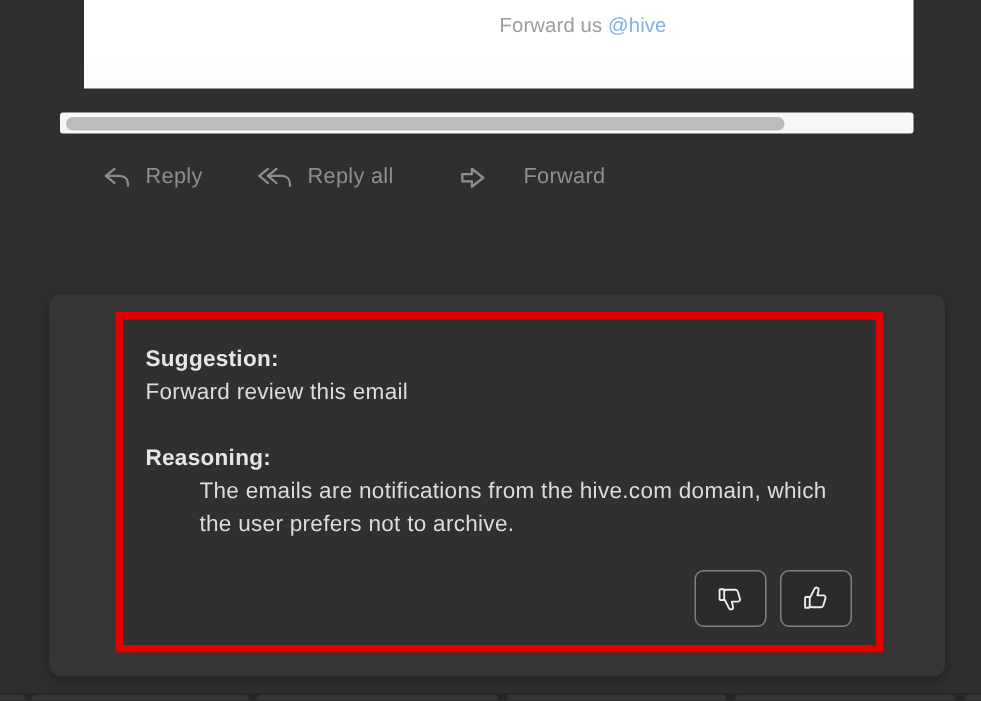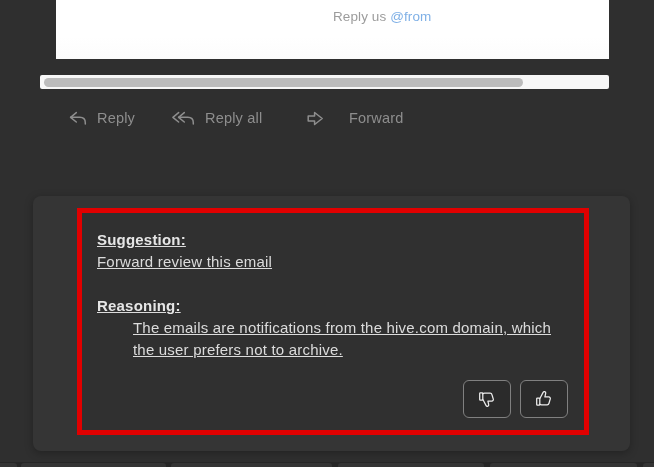--- a/index.html
+++ b/index.html
@@ -59,21 +59,20 @@
   .red-box {
     position: absolute; left: 44px; top: 12px;
     width: 502px; height: 217px;
     border: 5px solid #e10000;
     background: #303030;
   }
   .red-box-content {
     position: absolute; left: 15px; top: 16px; right: 15px;
     color: #dcdcdc; font-size: 15px; line-height: 22px;
     letter-spacing: 0.2px;
-    text-decoration: underline;
   }
   .sg-label { font-weight: bold; color: #e6e6e6; }
   .sg-text  { color: #dcdcdc; }
   .sg-spacer { height: 22px; }
   .sg-reasoning { max-width: 458px; margin-left: 36px; }
 
   .feedback-row {
     position: absolute; right: 16px; bottom: 12px;
     display: flex; gap: 9px;
   }
@@ -99,21 +98,21 @@
   .ct2 { left: 21px;  width: 145px; }
   .ct3 { left: 171px; width: 161px; }
   .ct4 { left: 338px; width: 146px; }
   .ct5 { left: 490px; width: 147px; }
   .ct6 { left: 643px; width: 11px;  border-radius: 3px 0 0 0; }
 </style>
 </head>
 <body>
 
 <div class="abs email-panel">
-  <div class="email-footer-text"><span>Reply us </span><a href="#">@from</a>
+  <div class="email-footer-text"><span>Forward us </span><a href="#">@hive</a>
   </div>
 </div>
 
 <div class="abs hscrollbar">
   <div class="hscrollbar-thumb"></div>
 </div>
 
 <div class="action-btn act-reply">
   <span>
     <svg width="20" height="17" viewBox="0 0 20 17" fill="none" stroke="#8e8e8e" stroke-width="1.5" stroke-linecap="round" stroke-linejoin="round">

